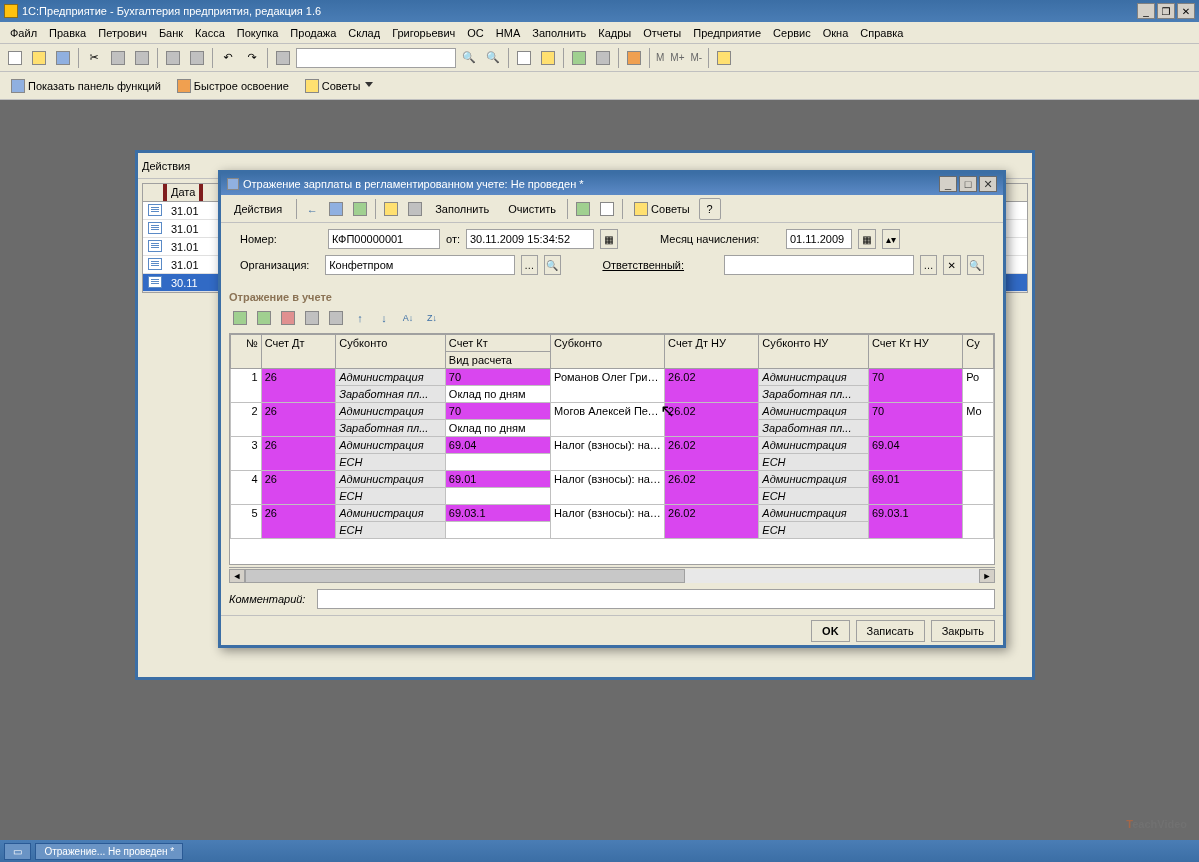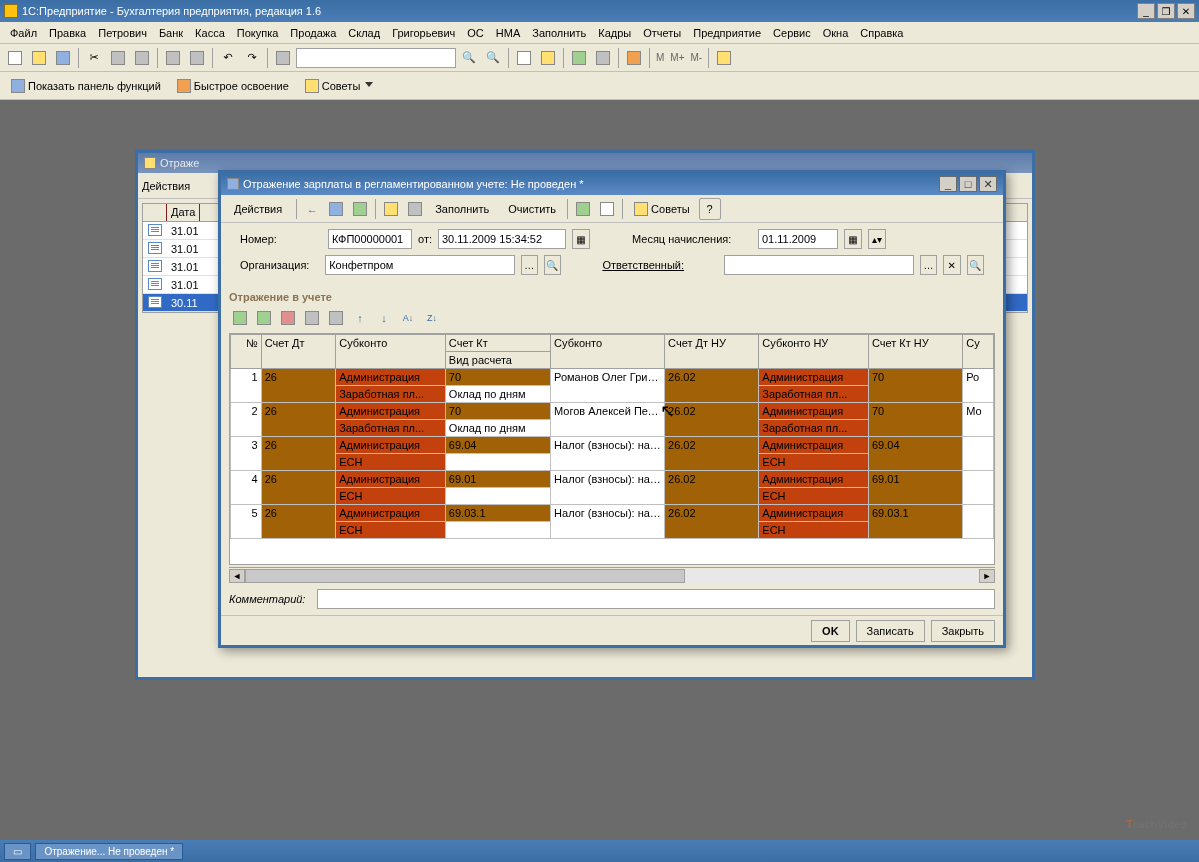--- a/index.html
+++ b/index.html
@@ -28,21 +28,21 @@
 
 .mdi { position: absolute; top: 100px; left: 0; right: 0; bottom: 22px; background: #6b6b6b; }
 
 
 .win-back { position: absolute; top: 50px; left: 135px; width: 900px; height: 530px; border: 3px solid #3b6ea5; background: #ece9d8; }
 .win-back .wtb { background: linear-gradient(#5c7ca8, #7a95bd); height: 20px; color: #e8e8e8; display: flex; align-items: center; padding: 0 6px; font-size: 11px; }
 .win-back .wtb .wtitle { flex: 1; }
 .win-back .tbar { background: #ece9d8; height: 26px; display: flex; align-items: center; padding: 2px 4px; border-bottom: 1px solid #c0c0c0; gap: 2px; }
 .win-back .list { background: #fff; margin: 4px; border: 1px solid #a0a0a0; }
 .win-back .list .hdr { background: #ece9d8; border-bottom: 1px solid #a0a0a0; display: flex; height: 18px; }
-.win-back .list .hdr span { padding: 2px 4px; border-right: 1px solid #7f1d1d; }
+.win-back .list .hdr span { padding: 2px 4px; border-right: 4px solid #7f1d1d; }
 .win-back .list .row { display: flex; height: 18px; border-bottom: 1px solid #e0e0e0; align-items: center; }
 .win-back .list .row .ic { width: 24px; text-align: center; }
 .win-back .list .row .dt { padding: 0 4px; }
 .win-back .list .row.sel { background: #316ac5; color: #fff; }
 .doc-icon { display:inline-block; width:14px; height:12px; background:#fff; border:1px solid #5a8ac6; position:relative; }
 .doc-icon::after { content:""; position:absolute; top:2px; left:2px; right:2px; height:1px; background:#5a8ac6; box-shadow:0 2px #5a8ac6, 0 4px #5a8ac6; }
 
 
 .dlg { position: absolute; top: 70px; left: 218px; width: 788px; border: 3px solid #3b6ea5; background: #ece9d8; box-shadow: 3px 3px 10px rgba(0,0,0,0.4); }
 .dlg .dtb { background: linear-gradient(#3b6ea5, #5c8ac6); height: 22px; color: #fff; display: flex; align-items: center; padding: 0 6px; }
@@ -63,22 +63,22 @@
 .dlg .section-title { color: #8b7355; font-weight: bold; padding: 4px 8px 2px 8px; }
 
 .dlg .grid-toolbar { padding: 2px 8px; display: flex; gap: 2px; }
 .dlg .grid-toolbar .btn { width: 22px; height: 22px; border: 1px solid transparent; display: inline-flex; align-items: center; justify-content: center; cursor: pointer; }
 
 .dlg .grid-wrap { margin: 2px 8px; border: 1px solid #a0a0a0; background: #fff; height: 232px; overflow: hidden; position: relative; }
 .dlg .grid { width: 100%; border-collapse: collapse; table-layout: fixed; }
 .dlg .grid th { background: #ece9d8; border: 1px solid #a0a0a0; padding: 2px 3px; text-align: left; font-weight: normal; height: 16px; vertical-align: top; }
 .dlg .grid td { border: 1px solid #c0c0c0; padding: 2px 3px; vertical-align: top; height: 16px; overflow: hidden; white-space: nowrap; text-overflow: ellipsis; }
 .dlg .grid .c-num { width: 28px; text-align: right; }
-.dlg .grid .blue { background: #a16207; }
-.dlg .grid .green { background: #c2410c; }
+.dlg .grid .blue { background: #d946ef; }
+.dlg .grid .green { background: #e5e5e5; font-style: italic; }
 
 .dlg .hscroll { height: 16px; background: #ece9d8; border-top: 1px solid #a0a0a0; display: flex; align-items: center; margin: 0 8px; }
 .dlg .hscroll .arr { width: 16px; height: 14px; background: #d4d0c8; border: 1px solid #a0a0a0; display: inline-flex; align-items: center; justify-content: center; cursor: pointer; font-size: 9px; }
 .dlg .hscroll .track { flex: 1; height: 14px; background: #e8e8e8; position: relative; }
 .dlg .hscroll .thumb { position: absolute; left: 0; width: 60%; height: 100%; background: #c8c8c8; border: 1px solid #a0a0a0; }
 
 .dlg .comment-row { display: flex; align-items: center; padding: 6px 8px; gap: 6px; }
 .dlg .comment-row label { width: 82px; font-style: italic; }
 .dlg .comment-row .inp { flex: 1; height: 20px; border: 1px solid #a0a0a0; background: #fff; }
 
@@ -223,24 +223,20 @@
   <span class="textbtn">
       <span class="sqico c-yel"></span>
       <span>Советы</span>
       <span class="dd"></span>
     </span>
 </div>
 
 <div class="mdi">
 
   <div class="win-back">
-    <div class="wtb">
-      <span class="sqico c-yel" style="width:12px;height:12px;margin-right:4px;"></span>
-      <span class="wtitle">Отраже</span>
-    </div>
     <div class="tbar">
       <span class="textbtn"><span>Действия</span><span class="dd"></span></span>
     </div>
     <div class="list">
       <div class="hdr">
         <span style="width:24px;"></span>
         <span>Дата</span>
       </div>
       <div class="row">
           <span class="ic"><span class="doc-icon"></span></span>
@@ -316,31 +312,31 @@
       <span class="textbtn">
           <span class="sqico c-yel"></span>
           <span>Советы</span>
         </span>
       <span class="btn" style="border:1px solid #a0a0a0;border-radius:2px;">?</span>
     </div>
 
     <div class="form">
       <div class="form-row">
         <label>Номер:</label>
-        <span class="inp" style="width:84px;">
+        <span class="inp" style="width:112px;">
             <span>КФП00000001</span>
           </span>
         <label style="width:auto;">от:</label>
         <span class="inp" style="width:128px;">
             <span>30.11.2009 15:34:52</span>
           </span>
         <span class="inpbtn">▦</span>
         <span style="width:30px;"></span>
         <label style="width:120px;">Месяц начисления:</label>
-        <span class="inp" style="width:80px;">
+        <span class="inp" style="width:66px;">
             <span>01.11.2009</span>
           </span>
         <span class="inpbtn">▦</span>
         <span class="inpbtn">▴▾</span>
       </div>
       <div class="form-row">
         <label>Организация:</label>
         <span class="inp" style="width:196px;">
             <span>Конфетпром</span>
           </span>

